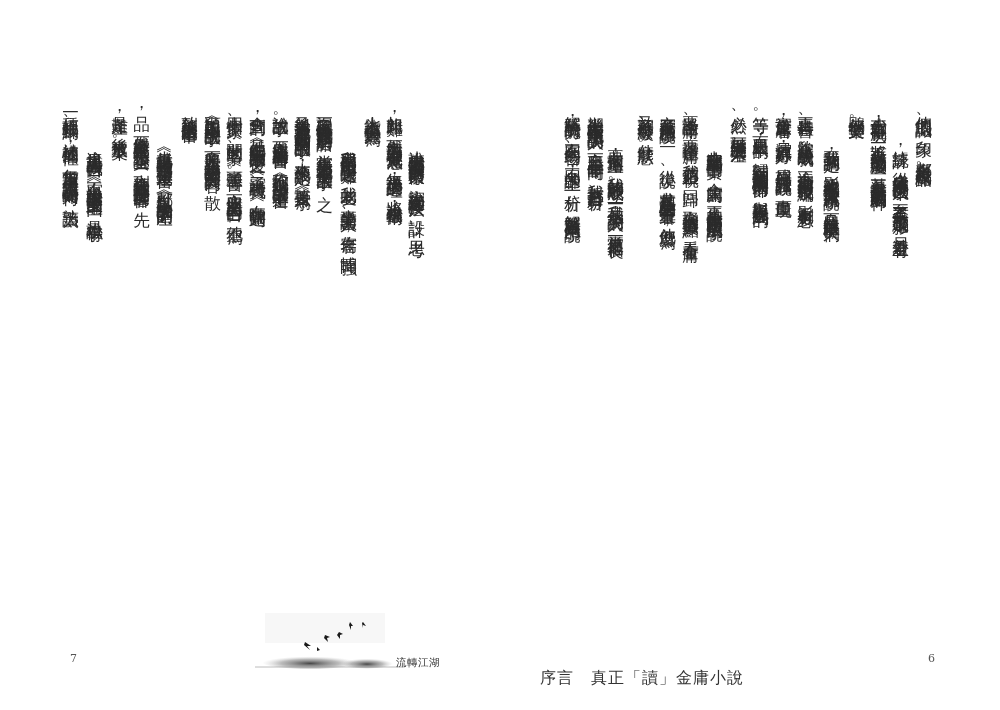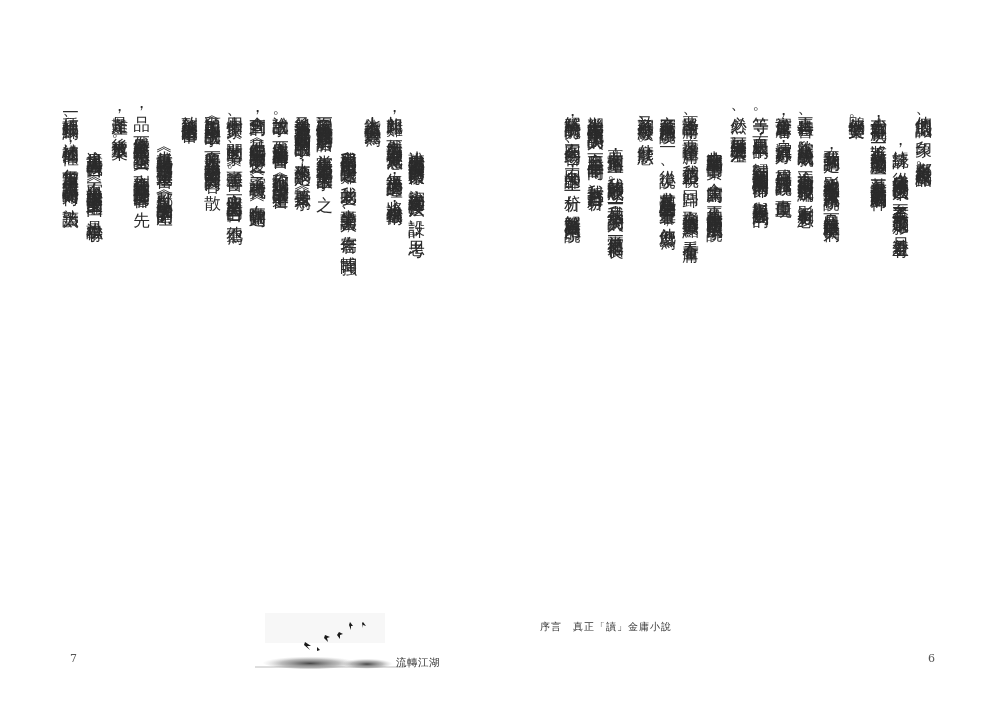--- a/index.html
+++ b/index.html
@@ -6,21 +6,21 @@
   body { width:1000px; height:710px; background:#ffffff; position:relative; overflow:hidden;
          font-family: "DejaVu Serif", "Liberation Serif", serif; color:#2a2a2a; }
   .spread { position:absolute; left:0; top:0; width:1000px; height:710px; }
   .page { position:absolute; top:0; height:710px; }
   .page-left { left:0; width:500px; }
   .page-right { left:500px; width:500px; }
   .col { position:absolute; top:103px; width:20px; writing-mode: vertical-rl; text-orientation: upright;
          font-size:16.6px; line-height:20px; letter-spacing:1.3px; white-space:nowrap; color:#2b2b2b; }
   .col.indent { top:137px; }
   .folio { position:absolute; top:652px; font-size:11px; color:#555; font-family:"DejaVu Serif", serif; }
-  .running-head { position:absolute; top:620px; font-size:10px; color:#333; letter-spacing:1px; font-family:Liberation Serif, serif; }
+  .running-head { position:absolute; top:668px; font-size:16px; color:#333; letter-spacing:1px; font-family:Liberation Serif, serif; }
   .emblem { position:absolute; left:255px; top:605px; width:200px; height:70px; }
   .emblem-label { position:absolute; left:396px; top:656px; font-size:10.5px; color:#333; letter-spacing:0.5px; }
 </style>
 </head>
 <body>
 
 <div class="spread">
 
   <div class="page page-left" id="left-page">
     <div class="col indent" style="left: 406px;">小說大概是人間最被誤解的一樣東西。寫小說牽涉到許多技法、設計、思考，</div>

